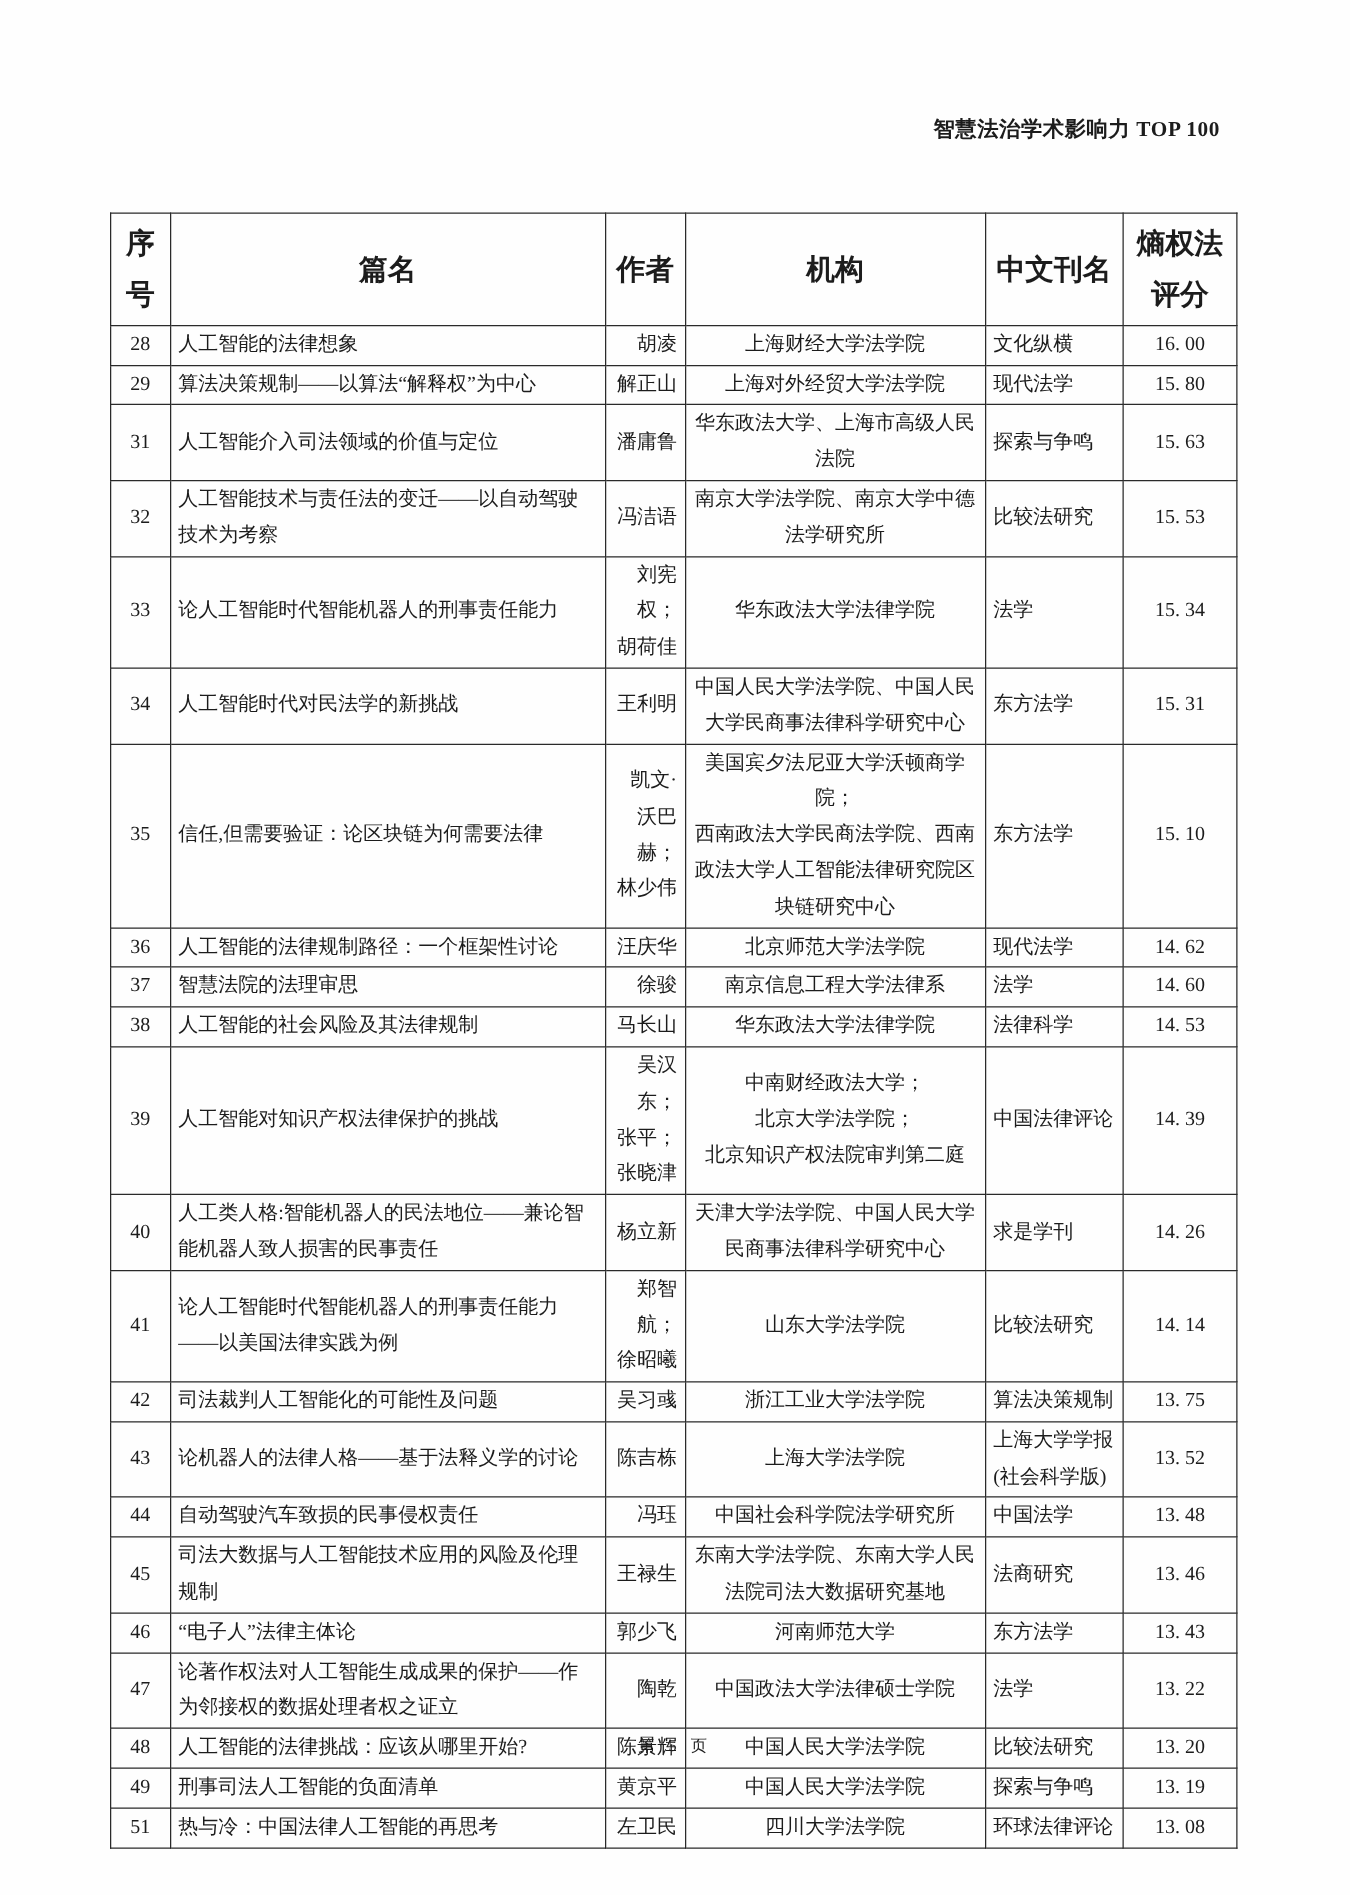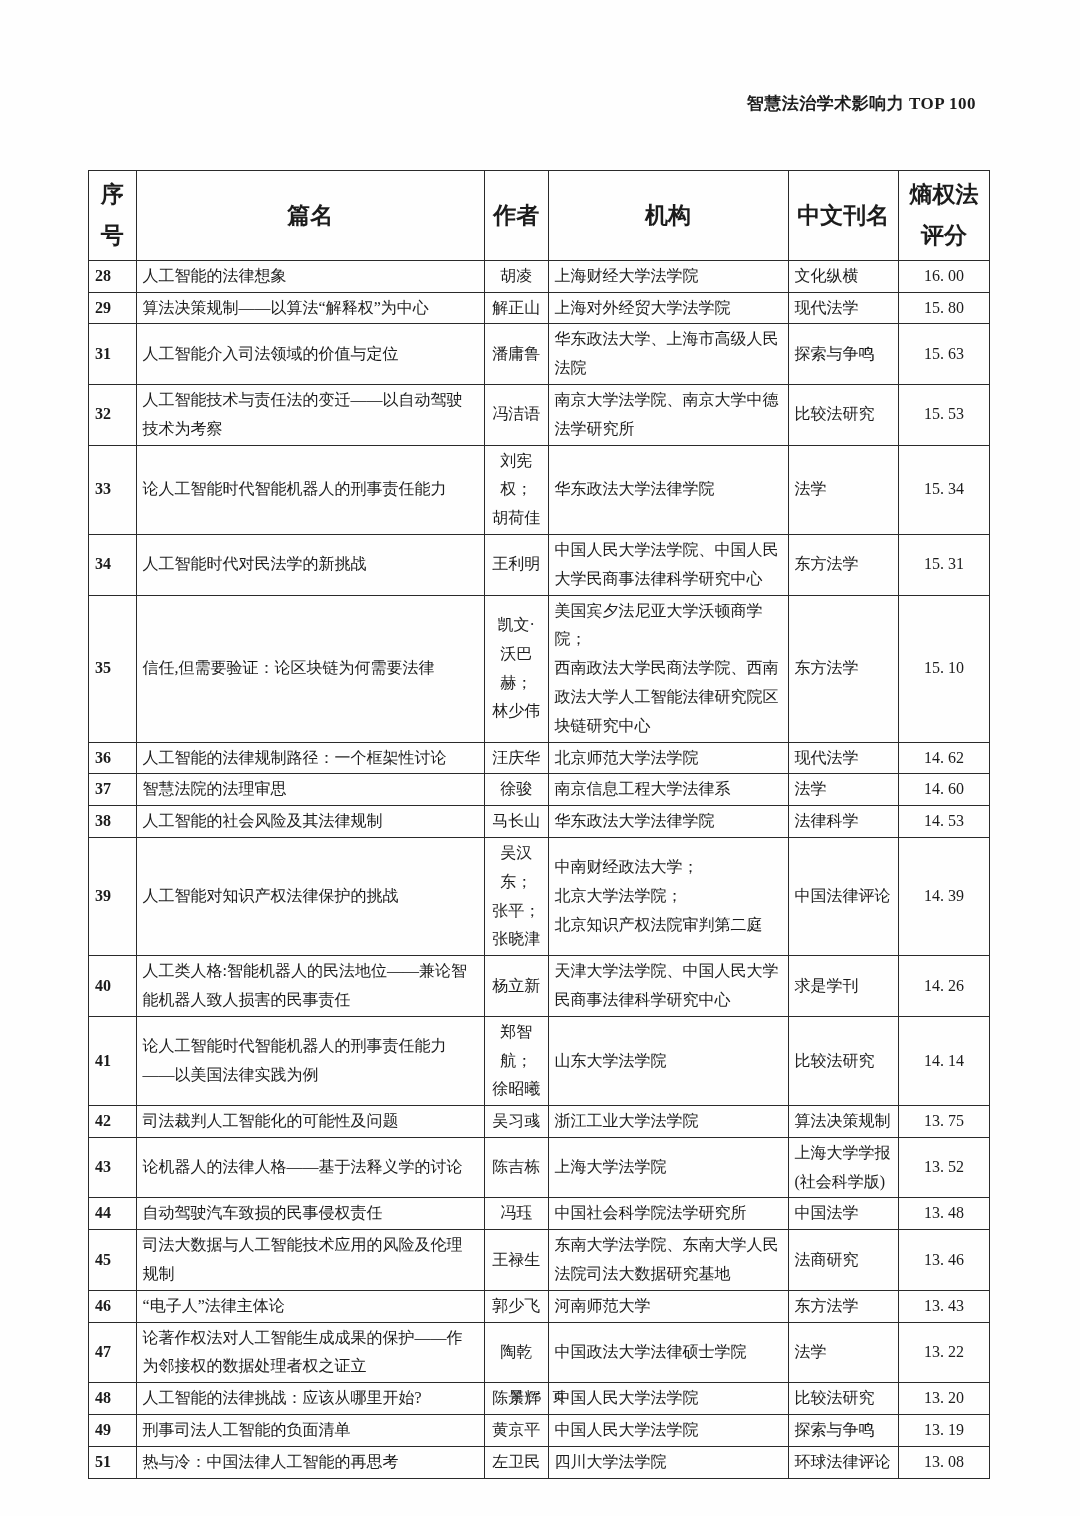--- a/index.html
+++ b/index.html
@@ -42,24 +42,24 @@
     font-size: 16px;
     word-break: break-all;
     white-space: pre-line;
   }
   .ranking-table th {
     font-size: 23px;
     font-weight: bold;
     text-align: center;
     padding: 3px 2px;
   }
-  .col-no    { width: 47px;  text-align: left; font-weight: bold; }
+  .col-no    { width: 47px;  text-align: center; font-weight: normal; }
   .col-title { width: 344px; text-align: left; }
-  .col-auth  { width: 63px;  text-align: center; padding-left: 5px; }
-  .col-org   { width: 237px; text-align: left; }
+  .col-auth  { width: 63px;  text-align: right; padding-left: 5px; }
+  .col-org   { width: 237px; text-align: center; }
   .col-jrnl  { width: 109px; text-align: left; margin-left: 40px; }
   .col-score { width: 90px;  text-align: center; margin-top: 16px; }
   .doc-footer {
     position: absolute;
     top: 1388px;
     left: 0;
     width: 100%;
     text-align: center;
     font-size: 13px;
     letter-spacing: 4px;

